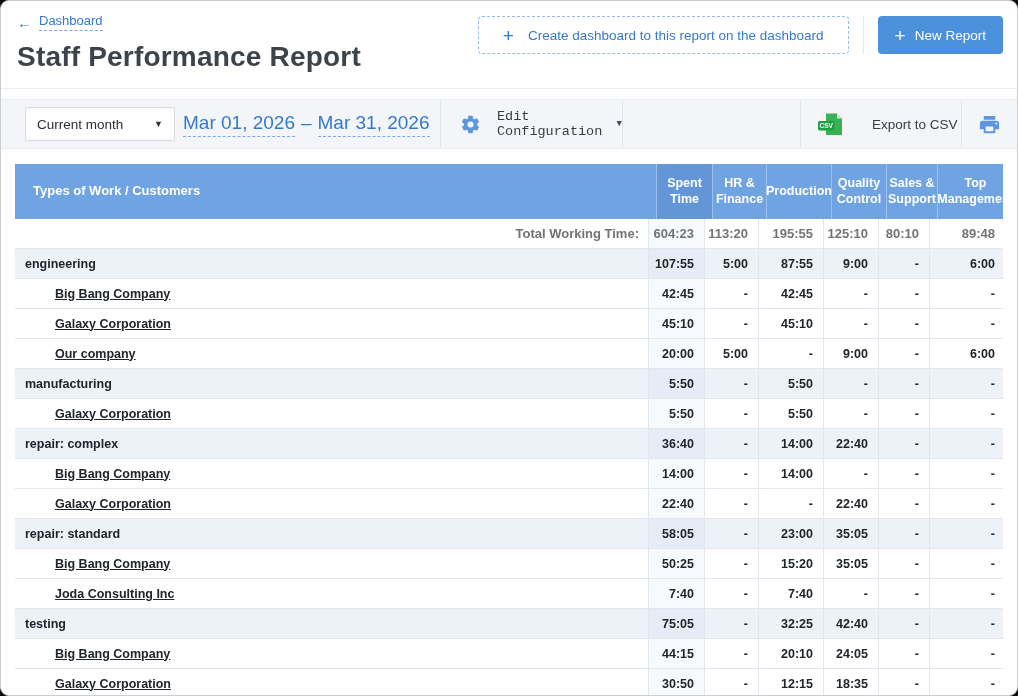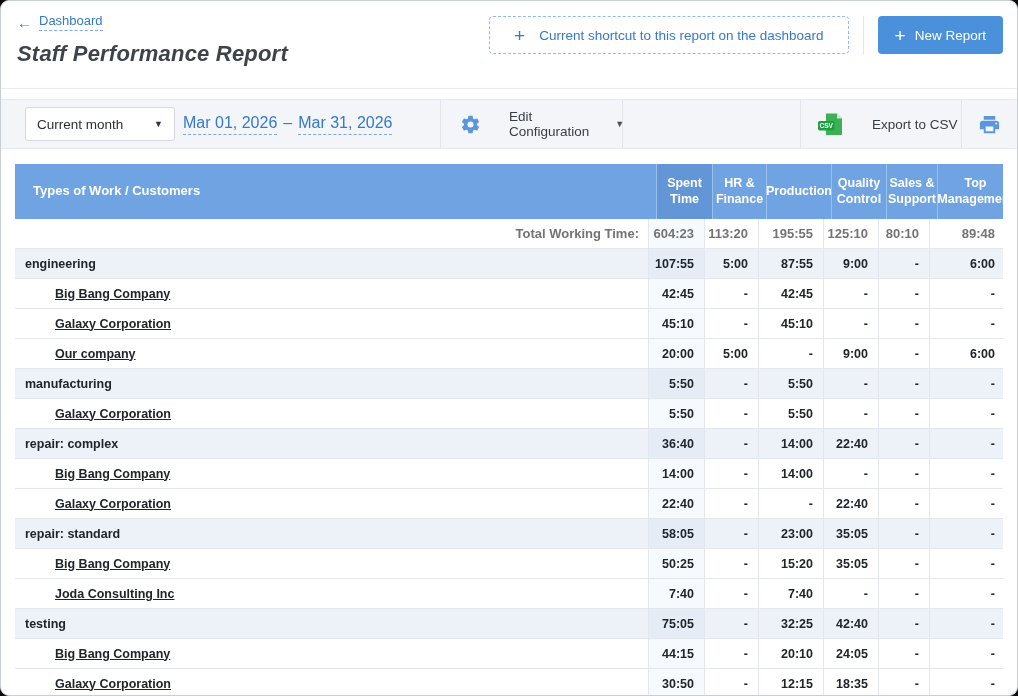--- a/index.html
+++ b/index.html
@@ -7,50 +7,50 @@
   .card {
     position: absolute; left: 0; top: 0; width: 1018px; height: 696px;
     background: #fff; border: 1px solid #c9ced4; border-radius: 9px; overflow: hidden;
   }
 
   
   .page-header { height: 88px; padding: 12px 14px 0 16px; display: flex; justify-content: space-between; border-bottom: 1px solid #e9ecf0; }
   .back-link { display: inline-flex; align-items: center; gap: 7px; color: var(--link-blue, #3579cb); font-size: 13px; cursor: pointer; text-decoration: none; }
   .back-arrow { font-size: 15px; line-height: 1; }
   .back-text { border-bottom: 1px dashed #7fa8dc; padding-bottom: 2px; }
-  .page-title { margin-top: 9px; font-size: 22px; font-weight: bold; color: #3c434b; letter-spacing: .2px; font-style: italic; }
+  .page-title { margin-top: 9px; font-size: 28px; font-weight: bold; color: #3c434b; letter-spacing: .2px; }
   .header-right { display: flex; align-items: flex-start; gap: 14px; padding-top: 3px; }
   .shortcut-btn {
     height: 38px; padding: 0 24px; background: #fff; border: 1px dashed #94bce9; border-radius: 4px;
     color: var(--link-blue, #3579cb); font-size: 13.5px; display: inline-flex; align-items: center; gap: 14px; cursor: pointer;
     font-family: inherit;
   }
   .shortcut-btn .plus { font-size: 19px; font-weight: normal; line-height: 1; }
   .header-vdiv { width: 1px; height: 38px; background: #e3e6eb; }
   .new-report-btn {
     height: 38px; padding: 0 17px; background: var(--button-blue, #4a90da); border: none; border-radius: 4px;
     color: #fff; font-size: 13.5px; display: inline-flex; align-items: center; gap: 9px; cursor: pointer; font-family: inherit;
   }
   .new-report-btn .plus { font-size: 19px; line-height: 1; font-weight: normal; }
 
   
   .toolbar { margin-top: 10px; height: 50px; background: #f3f5f8; border-top: 1px solid #e7eaee; border-bottom: 1px solid #e7eaee; display: flex; align-items: stretch; }
   .tb-section { display: flex; align-items: center; border-right: 1px solid #e2e5ea; }
   .tb-section.filters { width: 440px; padding-left: 24px; gap: 8px; }
-  .tb-section.config { width: 182px; padding-left: 19px; gap: 28px; }
+  .tb-section.config { width: 182px; padding-left: 19px; gap: 16px; font-family: Liberation Mono, monospace; }
   .tb-section.empty { width: 178px; }
   .tb-section.export { width: 161px; padding-left: 16px; gap: 28px; cursor: pointer; }
   .tb-section.print { flex: 1; justify-content: center; border-right: none; }
   .period-select {
     width: 150px; height: 34px; background: #fff; border: 1px solid #d5d9df; border-radius: 3px;
     display: inline-flex; align-items: center; justify-content: space-between; padding: 0 11px; cursor: pointer;
   }
   .period-select .value { font-size: 13.5px; color: #2b2f36; }
   .period-select .caret { font-size: 9px; color: #333; }
-  .date-range { display: inline-flex; align-items: baseline; gap: 6px; font-size: 16px; color: var(--link-blue, #3579cb); }
+  .date-range { display: inline-flex; align-items: baseline; gap: 6px; font-size: 19px; color: var(--link-blue, #3579cb); }
   .date-link { border-bottom: 1px dashed #7fa8dc; padding-bottom: 2px; cursor: pointer; }
   .cfg-label, .export-label { font-size: 13.5px; color: #383e46; }
   .cfg-caret { font-size: 9px; color: #4a4f57; margin-left: -2px; }
   .icon-btn { background: none; border: none; cursor: pointer; display: inline-flex; align-items: center; }
 
   
   .report-table { margin: 15px 14px 0; }
   .tgrid { display: grid; grid-template-columns: 633px 56px 54px 65px 55px 51px 76px; }
   .thead { background: var(--header-blue, #6fa3e2); height: 55px; padding-left: 8px; }
   .thead .th { color: #fff; font-size: 12.5px; font-weight: bold; display: flex; align-items: center; justify-content: center; text-align: center; line-height: 1.25; padding: 2px 1px; }
@@ -76,21 +76,21 @@
     <div class="header-left">
       <a class="back-link">
         <span class="back-arrow">←</span>
         <span class="back-text">Dashboard</span>
       </a>
       <h1 class="page-title">Staff Performance Report</h1>
     </div>
     <div class="header-right">
       <button class="shortcut-btn">
         <span class="plus">+</span>
-        <span>Current shortcut to this report on the dashboard</span>
+        <span>Create dashboard to this report on the dashboard</span>
       </button>
       <div class="header-vdiv"></div>
       <button class="new-report-btn">
         <span class="plus">+</span>
         <span>New Report</span>
       </button>
     </div>
   </div>
 
   <div class="toolbar">

